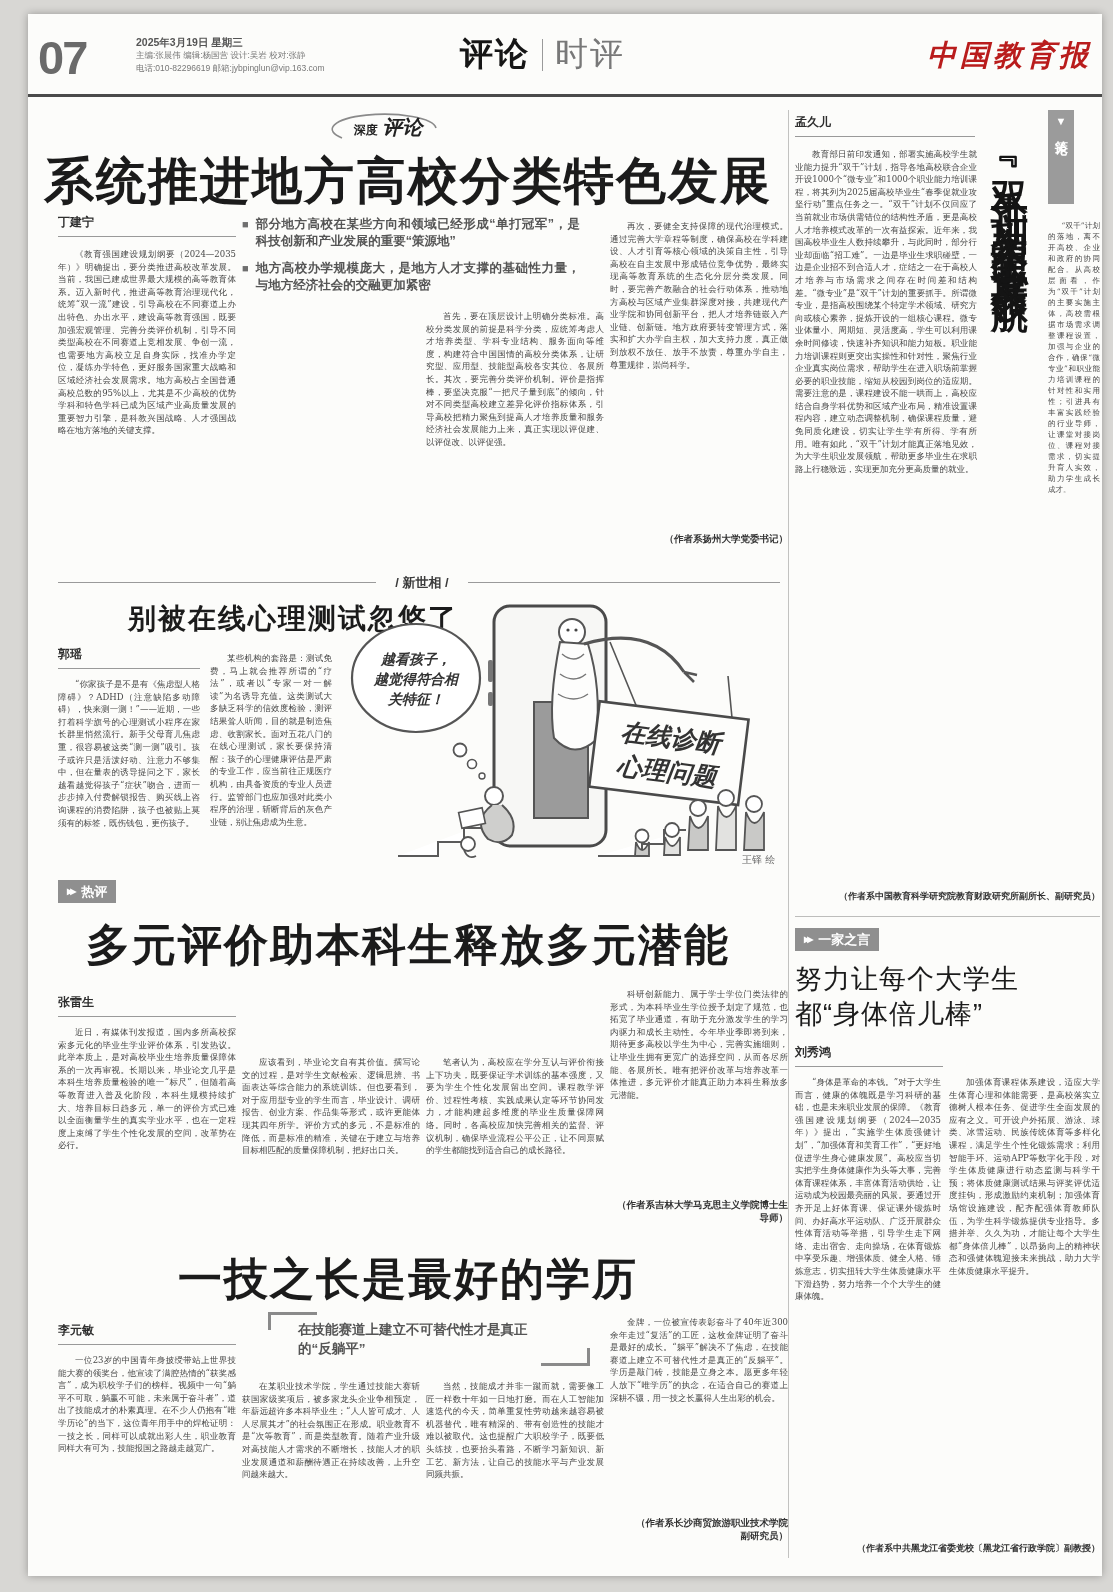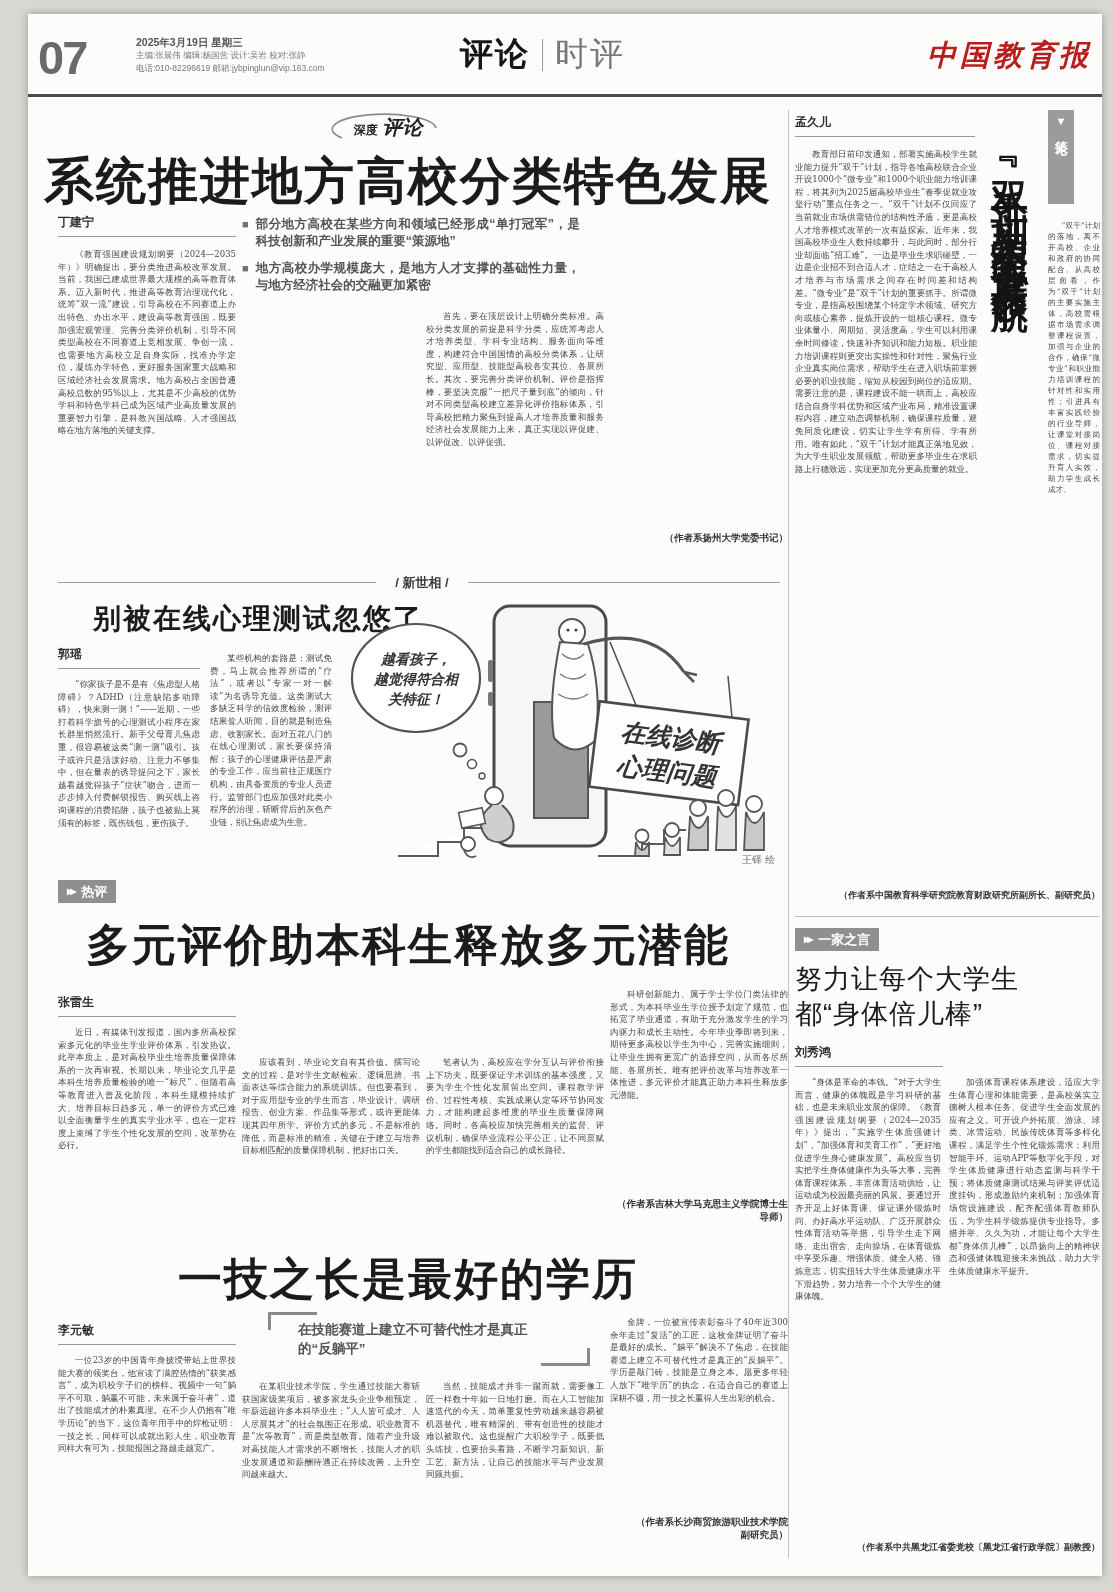--- a/index.html
+++ b/index.html
@@ -13,21 +13,21 @@
   .hd-info .d1{font-size:10.5px;font-weight:bold;color:#555}
   .secwrap{display:flex;align-items:center;gap:12px}
   .sec1{font-size:33px;font-weight:bold;color:#161616;letter-spacing:2px}
   .secdiv{width:1px;height:32px;background:#9a9a9a}
   .sec2{font-size:33px;color:#787878;letter-spacing:2px}
   .masthead{font-family:"DejaVu Serif",serif;font-size:29px;font-weight:bold;font-style:italic;color:#b91c1c;letter-spacing:4px}
   .toprule{position:absolute;left:0;width:100%;height:3px;background:#4a4a4a}
   
   .body-col{position:absolute;font-family:"DejaVu Serif",serif;font-size:8.5px;line-height:12.6px;text-align:justify;color:#474747;overflow:hidden;text-indent:2em}
   .byline{position:absolute;font-family:"DejaVu Serif",serif;font-weight:bold;font-size:12px;color:#2e2e2e;border-bottom:1.5px solid #999;padding-bottom:5px}
-  .credit{font-family:Liberation Mono, monospace;font-weight:bold;font-size:9.5px;color:#333;text-align:right;line-height:13px}
+  .credit{font-family:Liberation Sans, sans-serif;font-weight:bold;font-size:9.5px;color:#333;text-align:right;line-height:13px}
   .headline{position:absolute;text-align:center;font-weight:bold;color:#1b1b1b;letter-spacing:2px}
   .badge{position:absolute;background:#8f8f8f;color:#fff;font-weight:bold;font-size:13px;display:flex;align-items:center;gap:6px;padding:0 9px;height:23px}
   .badge .tri{font-size:8px;letter-spacing:-3px;padding-right:2px}
   .quotebox{position:absolute;display:flex;align-items:center;font-family:"Liberation Sans",sans-serif;font-size:13.5px;line-height:19px;color:#555;font-weight:bold;padding:8px 30px;text-align:left}
   .quotebox:before{content:"";position:absolute;left:0;top:0;width:46px;height:15px;border-left:3px solid #8a8a8a;border-top:3px solid #8a8a8a}
   .quotebox:after{content:"";position:absolute;right:0;bottom:0;width:46px;height:15px;border-right:3px solid #8a8a8a;border-bottom:3px solid #8a8a8a}
   .bullets{position:absolute;font-size:12.5px;line-height:17px;color:#555;font-weight:bold}
   .bullet{display:flex;gap:7px;margin-bottom:10px;text-align:justify}
   .bullet .sq{color:#6f6f6f;font-size:11px;line-height:17px}
   
@@ -87,26 +87,27 @@
         <span>部分地方高校在某些方向和领域已经形成“单打冠军”，是科技创新和产业发展的重要“策源地”</span>
       </div>
     <div class="bullet">
         <span class="sq">■</span>
         <span>地方高校办学规模庞大，是地方人才支撑的基础性力量，与地方经济社会的交融更加紧密</span>
       </div>
   </div>
 
   <div class="body-col" style="left:30px;top:234px;width:178px;height:302px">《教育强国建设规划纲要（2024—2035年）》明确提出，要分类推进高校改革发展。当前，我国已建成世界最大规模的高等教育体系。迈入新时代，推进高等教育治理现代化，统筹“双一流”建设，引导高校在不同赛道上办出特色、办出水平，建设高等教育强国，既要加强宏观管理、完善分类评价机制，引导不同类型高校在不同赛道上竞相发展、争创一流，也需要地方高校立足自身实际，找准办学定位，凝练办学特色，更好服务国家重大战略和区域经济社会发展需求。地方高校占全国普通高校总数的95%以上，尤其是不少高校的优势学科和特色学科已成为区域产业高质量发展的重要智力引擎，是科教兴国战略、人才强国战略在地方落地的关键支撑。</div>
   <div class="body-col" style="left:398px;top:296px;width:178px;height:240px">首先，要在顶层设计上明确分类标准。高校分类发展的前提是科学分类，应统筹考虑人才培养类型、学科专业结构、服务面向等维度，构建符合中国国情的高校分类体系，让研究型、应用型、技能型高校各安其位、各展所长。其次，要完善分类评价机制。评价是指挥棒，要坚决克服“一把尺子量到底”的倾向，针对不同类型高校建立差异化评价指标体系，引导高校把精力聚焦到提高人才培养质量和服务经济社会发展能力上来，真正实现以评促建、以评促改、以评促强。</div>
+  <div class="body-col" style="left:582px;top:206px;width:178px;height:306px">再次，要健全支持保障的现代治理模式。通过完善大学章程等制度，确保高校在学科建设、人才引育等核心领域的决策自主性，引导高校在自主发展中形成错位竞争优势，最终实现高等教育系统的生态化分层分类发展。同时，要完善产教融合的社会行动体系，推动地方高校与区域产业集群深度对接，共建现代产业学院和协同创新平台，把人才培养链嵌入产业链、创新链。地方政府要转变管理方式，落实和扩大办学自主权，加大支持力度，真正做到放权不放任、放手不放责，尊重办学自主，尊重规律，崇尚科学。</div>
   <div class="abs credit" style="left:582px;top:518px;width:178px">（作者系扬州大学党委书记）</div>
 
   <div class="xsline" style="left:30px;top:568px;width:722px"></div>
   <div class="xslabel" style="left:348px;top:560px;width:92px">/ 新世相 /</div>
 
-  <div class="headline" style="left:30px;top:586px;width:400px;font-size:28px;text-align:center">别被在线心理测试忽悠了</div>
+  <div class="headline" style="left:30px;top:586px;width:400px;font-size:28px;text-align:right">别被在线心理测试忽悠了</div>
   <div class="byline" style="left:30px;top:632px;width:142px">郭瑶</div>
   <div class="body-col" style="left:30px;top:664px;width:142px;height:186px">“你家孩子是不是有《焦虑型人格障碍》？ADHD（注意缺陷多动障碍），快来测一测！”——近期，一些打着科学旗号的心理测试小程序在家长群里悄然流行。新手父母育儿焦虑重，很容易被这类“测一测”吸引。孩子或许只是活泼好动、注意力不够集中，但在量表的诱导提问之下，家长越看越觉得孩子“症状”吻合，进而一步步掉入付费解锁报告、购买线上咨询课程的消费陷阱，孩子也被贴上莫须有的标签，既伤钱包，更伤孩子。</div>
   <div class="body-col" style="left:182px;top:638px;width:122px;height:212px">某些机构的套路是：测试免费，马上就会推荐所谓的“疗法”，或者以“专家一对一解读”为名诱导充值。这类测试大多缺乏科学的信效度检验，测评结果耸人听闻，目的就是制造焦虑、收割家长。面对五花八门的在线心理测试，家长要保持清醒：孩子的心理健康评估是严肃的专业工作，应当前往正规医疗机构，由具备资质的专业人员进行。监管部门也应加强对此类小程序的治理，斩断背后的灰色产业链，别让焦虑成为生意。</div>
 
   <div class="cartoon" style="left:314px;top:584px">
     <svg width="440" height="270" viewBox="0 0 440 270">
 
       <polyline points="56,258 96,258 96,244 122,244 122,230 148,230 148,216 168,216" fill="#fff" stroke="#5a5a5a" stroke-width="2"></polyline>
       <polyline points="256,258 300,258 300,246 322,246 322,232 344,232" fill="#fff" stroke="#5a5a5a" stroke-width="2"></polyline>
 

